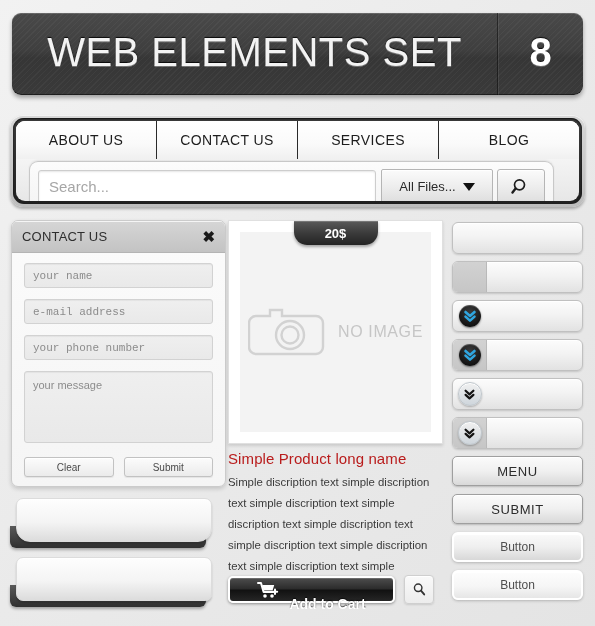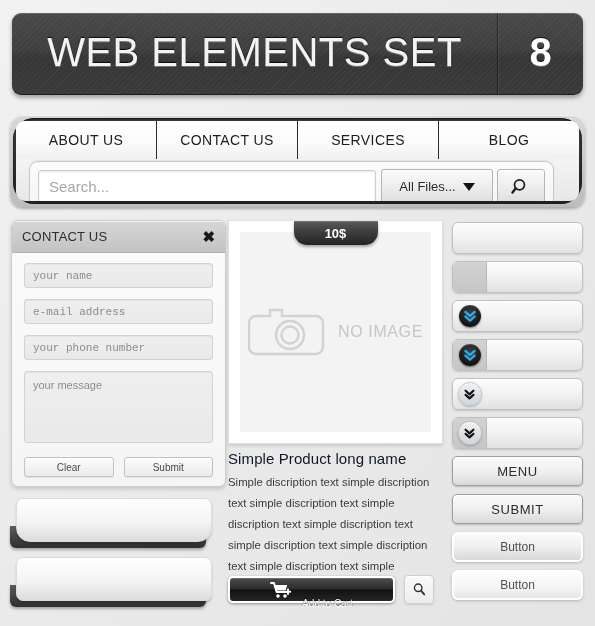--- a/index.html
+++ b/index.html
@@ -42,21 +42,21 @@
 
   
   .navwrap{
     position:absolute;left:10px;top:115px;width:575px;height:92px;
     border-radius:13px;
     background:linear-gradient(180deg,#d8d8d8,#bdbdbd);
     box-shadow:0 2px 3px rgba(0,0,0,.28), inset 0 1px 0 rgba(255,255,255,.7);
     padding:3px;box-sizing:border-box;
   }
   .navinner{
-    position:relative;width:100%;height:100%;border-radius:21px;
+    position:relative;width:100%;height:100%;border-radius:11px;
     background:linear-gradient(180deg,#3c3c3c,#202020);
     box-shadow:inset 0 1px 2px rgba(0,0,0,.8);
     padding:3px;box-sizing:border-box;
   }
   .navface{
     position:relative;width:100%;height:100%;border-radius:9px;
     background:linear-gradient(180deg,#fdfdfd 0%,#f6f6f6 40%,#e7e7e7 100%);
     box-shadow:inset 0 1px 0 rgba(255,255,255,.9);
     overflow:hidden;
   }
@@ -180,40 +180,40 @@
   .price-badge{
     position:absolute;left:50%;top:0;transform:translateX(-50%);
     width:84px;height:24px;border-radius:0 0 13px 13px;
     background:linear-gradient(180deg,#5a5a5a 0%,#3b3b3b 50%,#232323 100%);
     box-shadow:0 2px 3px rgba(0,0,0,.33), inset 0 1px 0 rgba(255,255,255,.18);
     display:flex;align-items:center;justify-content:center;
     color:#fff;font-size:13px;font-weight:bold;z-index:3;
   }
   .prod-title{
     position:absolute;left:0;top:230px;width:100%;
-    font-size:15px;color:#0f172a;letter-spacing:.1px;cursor:pointer;
+    font-size:15px;color:#b91c1c;letter-spacing:.1px;cursor:pointer;
   }
   .prod-desc{
     position:absolute;left:0;top:252px;width:215px;
     font-size:11.4px;line-height:21px;color:#3b3b3b;
   }
   .rating-row{
     position:absolute;left:0;top:330px;display:flex;align-items:center;gap:7px;
   }
   .rating-label{font-size:12px;color:#8a8a8a;}
   .stars{display:flex;gap:1px;}
   .cart-row{position:absolute;left:0;top:355px;display:flex;align-items:center;gap:9px;}
   .cart-btn{
     width:167px;height:27px;border-radius:5px;
     background:linear-gradient(180deg,#4d4d4d 0%,#2b2b2b 48%,#111111 52%,#262626 100%);
     border:2px solid #fff;box-sizing:border-box;
     box-shadow:0 1px 3px rgba(0,0,0,.4), inset 0 1px 0 rgba(255,255,255,.18);
     display:flex;align-items:center;justify-content:center;gap:10px;cursor:pointer;
   }
-  .cart-label{color:#fff;font-size:10px;font-weight:normal;text-shadow:0 -1px 1px rgba(0,0,0,.7);margin-top:28px;}
+  .cart-label{color:#fff;font-size:14px;font-weight:bold;text-shadow:0 -1px 1px rgba(0,0,0,.7);margin-top:28px;}
   .small-search-btn{
     width:28px;height:27px;border:1px solid #cfcfcf;border-radius:4px;
     background:linear-gradient(180deg,#fafafa,#ececec);
     box-shadow:inset 0 1px 0 #fff,0 1px 2px rgba(0,0,0,.12);
     display:flex;align-items:center;justify-content:center;cursor:pointer;
   }
 
   
   .rightcol{position:absolute;left:452px;top:222px;width:131px;}
   .rbar{
@@ -333,21 +333,21 @@
   <div class="product">
     <div class="prod-img-frame">
       <div class="prod-img">
         <svg width="84" height="60" viewBox="0 0 84 60">
           <path d="M8 14 h14 l0 -6 h12 l0 6 h34 a7 7 0 0 1 7 7 v24 a7 7 0 0 1 -7 7 h-60 a7 7 0 0 1 -7 -7 v-24 a7 7 0 0 1 7 -7 z" fill="none" stroke="#d2d2d2" stroke-width="2.4"></path>
           <circle cx="42" cy="33" r="14" fill="none" stroke="#d2d2d2" stroke-width="2.4"></circle>
           <circle cx="42" cy="33" r="8.5" fill="none" stroke="#d2d2d2" stroke-width="2.4"></circle>
         </svg>
         <div class="noimg-text">NO IMAGE</div>
       </div>
-      <div class="price-badge">10$</div>
+      <div class="price-badge">20$</div>
     </div>
 
     <div class="prod-title">Simple Product long name</div>
     <div class="prod-desc">Simple discription text simple discription text simple discription text simple discription text simple discription text simple discription text simple discription text simple discription text simple discription ...</div>
 
 
     <div class="cart-row">
       <div class="cart-btn">
         <svg width="22" height="18" viewBox="0 0 22 18">
           <path d="M1 2 h3 l2.6 9 h9.5" fill="none" stroke="#fff" stroke-width="2" stroke-linecap="round" stroke-linejoin="round"></path>

